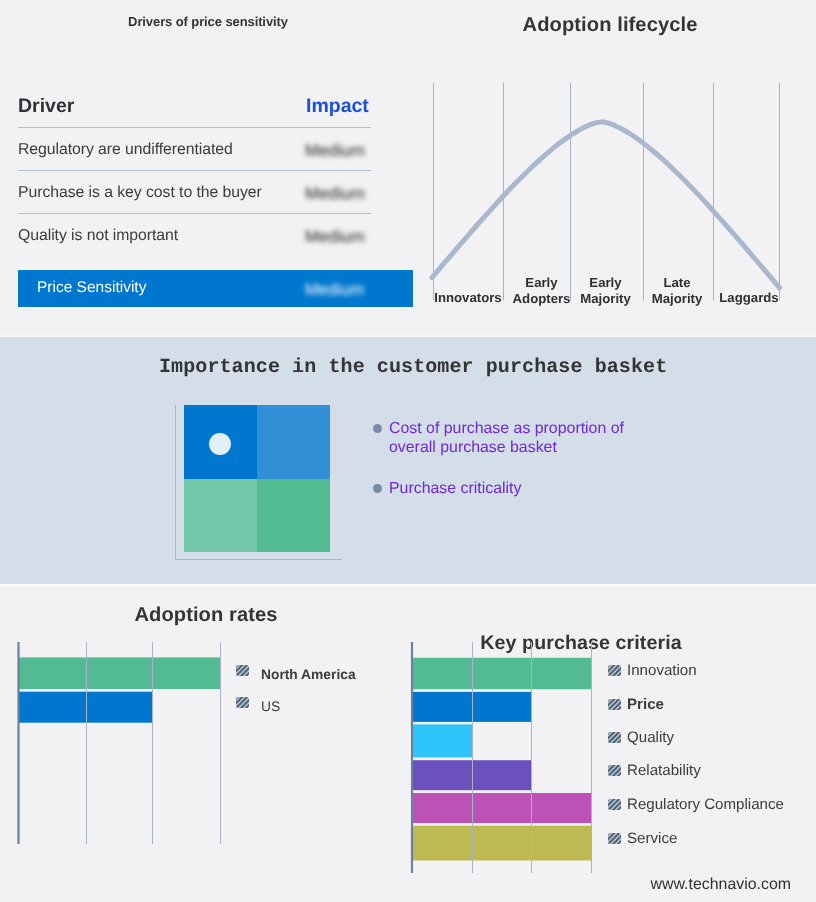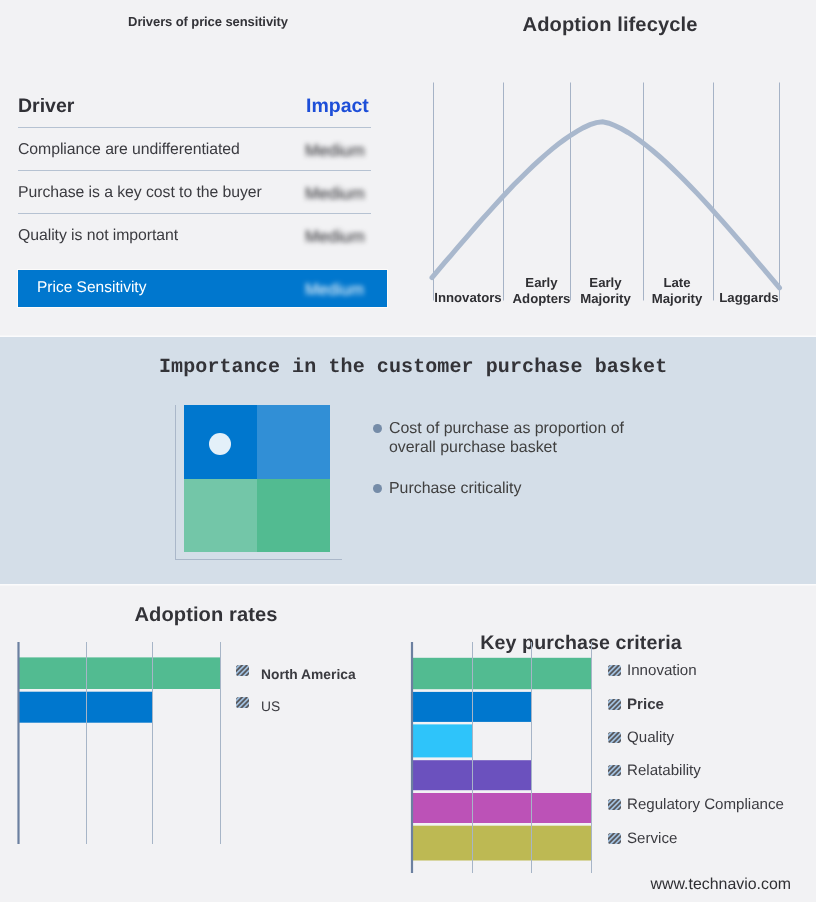--- a/index.html
+++ b/index.html
@@ -21,36 +21,36 @@
 
 #drivers-title{left:3px;top:14px;width:410px;text-align:center;font-size:13px;letter-spacing:-.1px;}
 #drivers-table{position:absolute;left:18px;top:92px;width:369px;}
 .dv-head{position:relative;height:35px;}
 .dv-head .c1{position:absolute;left:0;top:3px;font-size:19.5px;font-weight:bold;color:#303036;}
 .dv-head .c2{position:absolute;left:288px;top:3px;font-size:19.5px;font-weight:bold;color:#1d4ed8;}
 .dv-rule{position:absolute;left:0;width:353px;height:1px;background:#b6c2d2;}
 .dv-row{position:absolute;left:0;width:369px;height:43px;}
 .dv-row .c1{position:absolute;left:0;top:14px;font-size:15.8px;letter-spacing:-0.06px;color:#3b3b40;white-space:nowrap;}
 .dv-row .c2{position:absolute;left:287px;top:14px;font-size:16.8px;color:#222227;white-space:nowrap;filter:blur(2.75px);}
-#dv-highlight{position:absolute;left:0;top:178px;width:369px;height:37px;background:#0077ce;box-shadow:0 0 0 1px #fcfbfa;}
+#dv-highlight{position:absolute;left:0;top:178px;width:369px;height:37px;background:#0077ce;box-shadow:0 0 0 1px #fcfbfa;padding-left:26px;}
 #dv-highlight .c1{position:absolute;left:19px;top:9px;font-size:15.5px;color:#ffffff;white-space:nowrap;}
 #dv-highlight .c2{position:absolute;left:287px;top:10px;font-size:16.6px;color:#ffffff;white-space:nowrap;filter:blur(2.9px);}
 
 
 #lifecycle-title{left:405px;top:14px;width:410px;text-align:center;font-size:20.1px;}
 #lifecycle-chart{position:absolute;left:410px;top:75px;width:400px;height:240px;}
 .lc-label{position:absolute;font-size:13.2px;font-weight:bold;color:#2f2f33;text-align:center;white-space:nowrap;line-height:15.9px;}
 
 
 #importance-band{top:336.5px;height:247px;box-shadow:0 -1.5px 0 #fbfbfc, 0 1.5px 0 #fbfbfc;}
 #importance-title{left:159px;top:356px;font-size:20px;font-family:Liberation Mono, monospace;}
 #matrix{position:absolute;left:175px;top:402px;}
 .bullet-row{position:absolute;}
 .bullet-dot{position:absolute;width:9px;height:9px;border-radius:50%;background:#758ca8;}
-.bullet-text{position:absolute;font-size:15.9px;color:#404040;line-height:18.7px;}
+.bullet-text{position:absolute;font-size:15.9px;color:#6d28d9;line-height:18.7px;}
 
 
 #adoption-title{left:1px;top:604px;width:410px;text-align:center;font-size:20.1px;}
 #criteria-title{left:376px;top:632px;width:410px;text-align:center;font-size:19.6px;}
 .lg-item{position:absolute;}
 .lg-sw{position:absolute;width:13px;height:12px;border-radius:2px;overflow:hidden;}
 .lg-txt{position:absolute;font-size:13.8px;color:#3b3b40;white-space:nowrap;}
 .lg-txt.big{font-size:15.1px;text-align:center;}
 #footer-url{position:absolute;right:25px;top:876px;font-size:15.9px;color:#2f2f33;}
 </style>
@@ -60,21 +60,21 @@
 <div class="p-title" id="drivers-title">Drivers of price sensitivity</div>
 
 <div id="drivers-table">
   <div class="dv-head">
     <span class="c1">Driver</span>
     <span class="c2">Impact</span>
   </div>
   <div class="dv-rule" style="top:35px"></div>
 
   <div class="dv-row" style="top:35px">
-    <span class="c1">Compliance are undifferentiated</span>
+    <span class="c1">Regulatory are undifferentiated</span>
     <span class="c2">Medium</span>
   </div>
   <div class="dv-rule" style="top:78px"></div>
 
   <div class="dv-row" style="top:78px">
     <span class="c1">Purchase is a key cost to the buyer</span>
     <span class="c2">Medium</span>
   </div>
   <div class="dv-rule" style="top:121px"></div>
 

